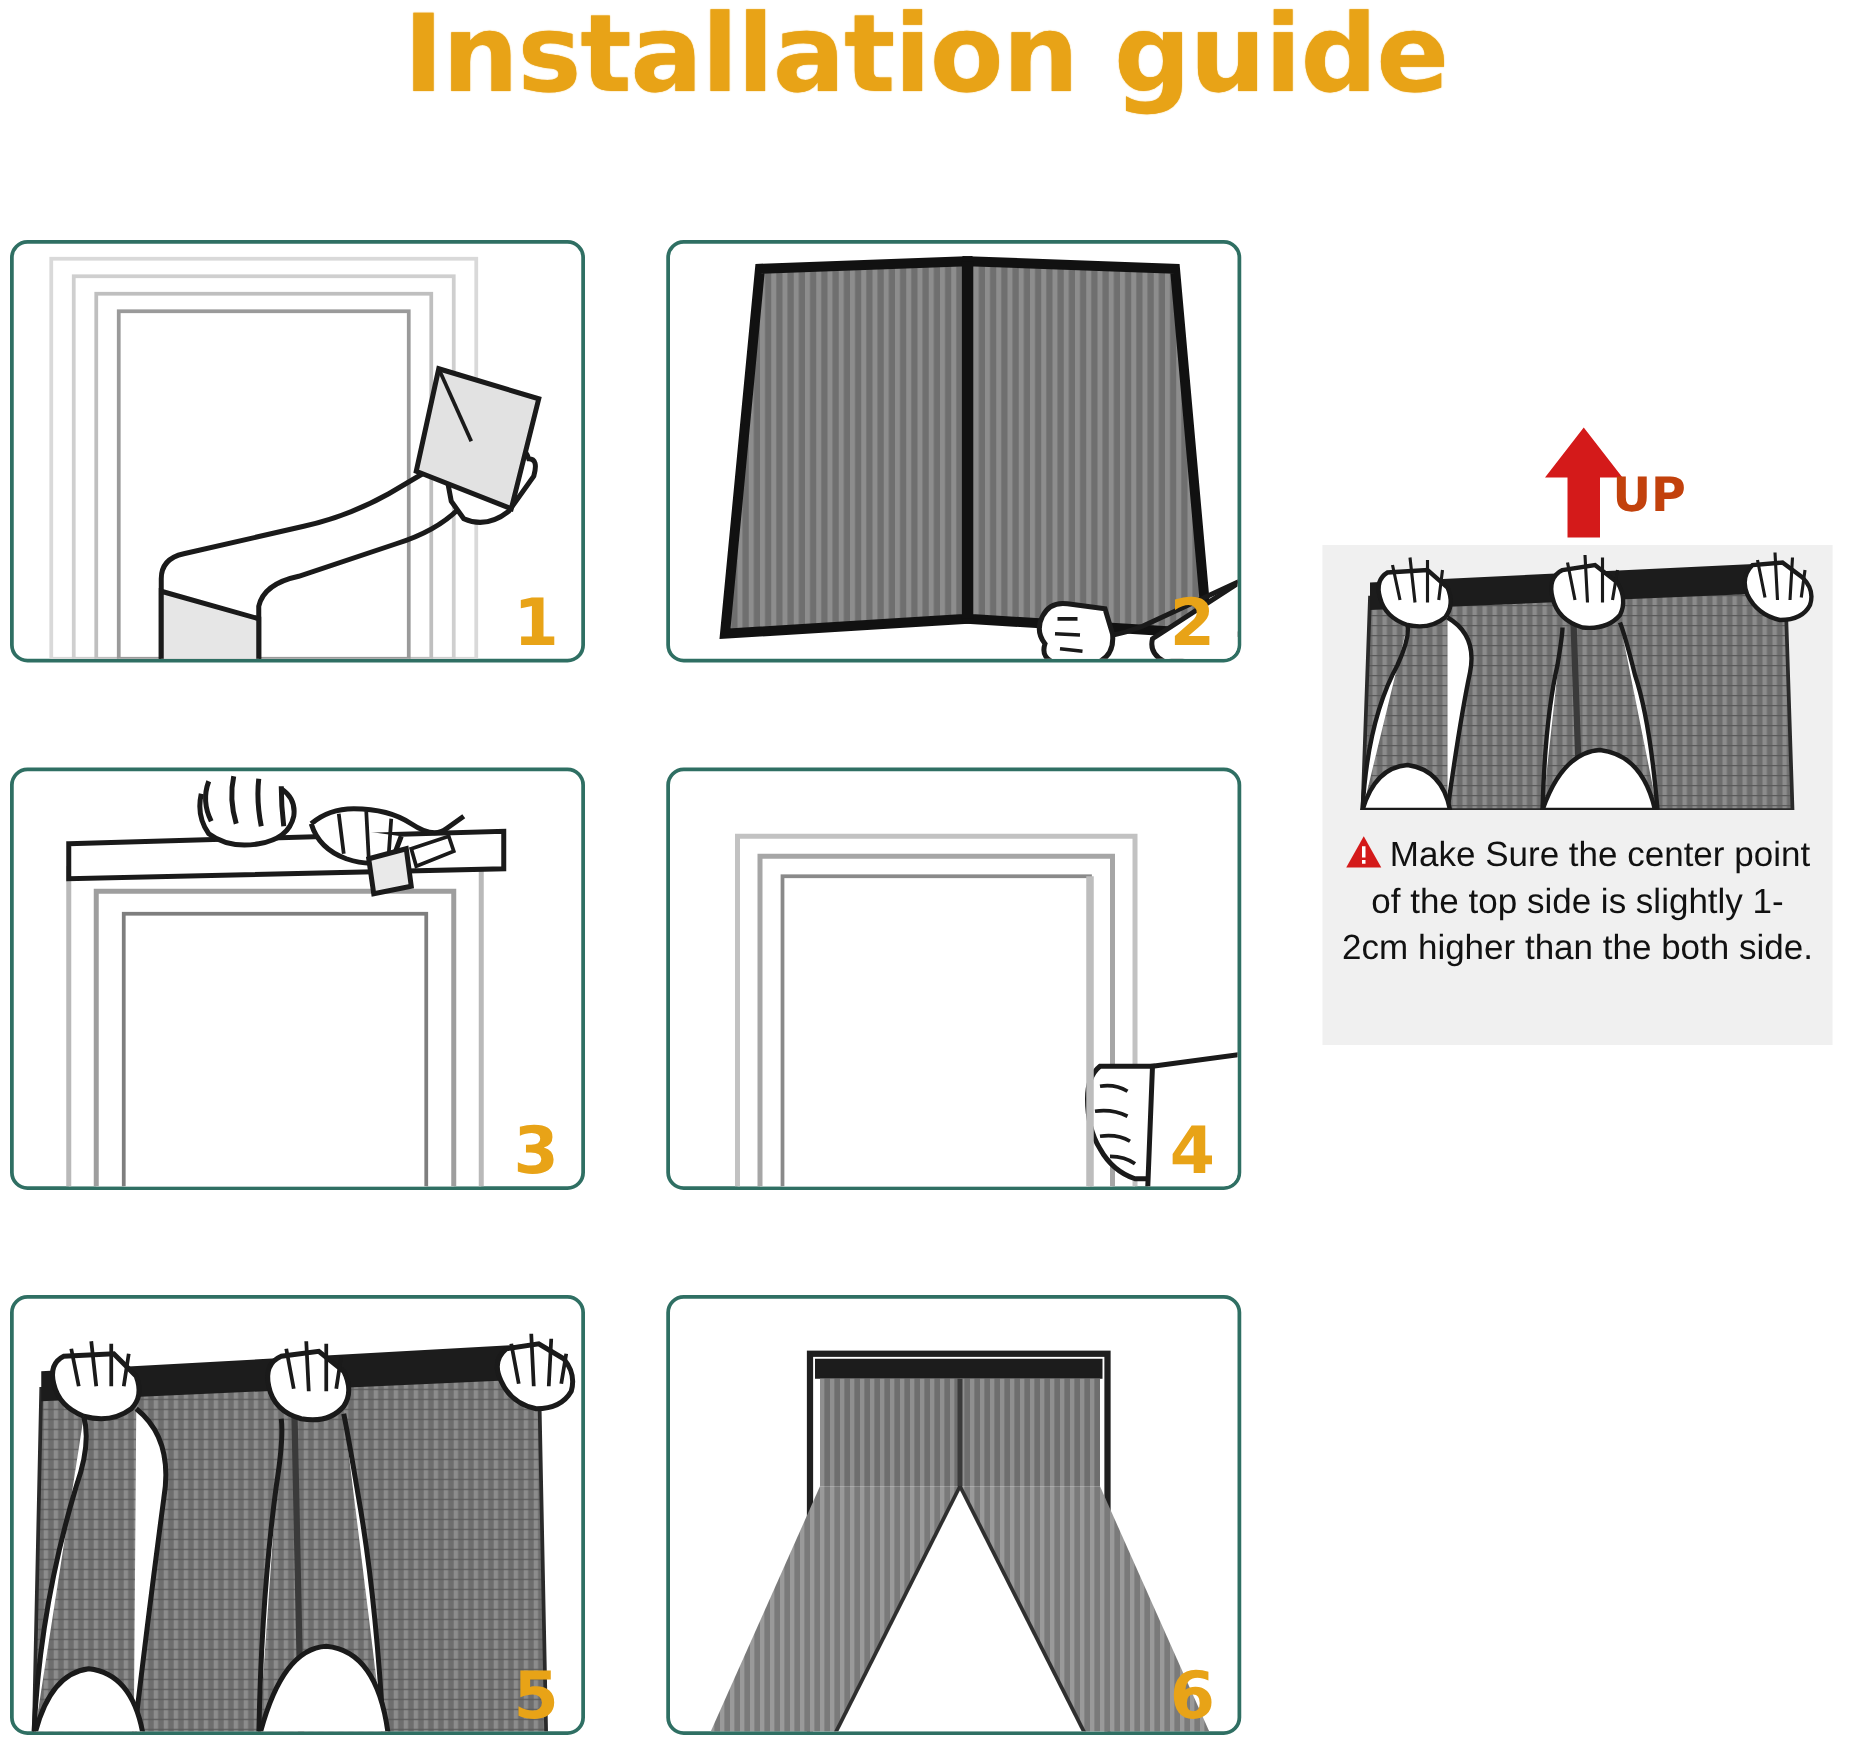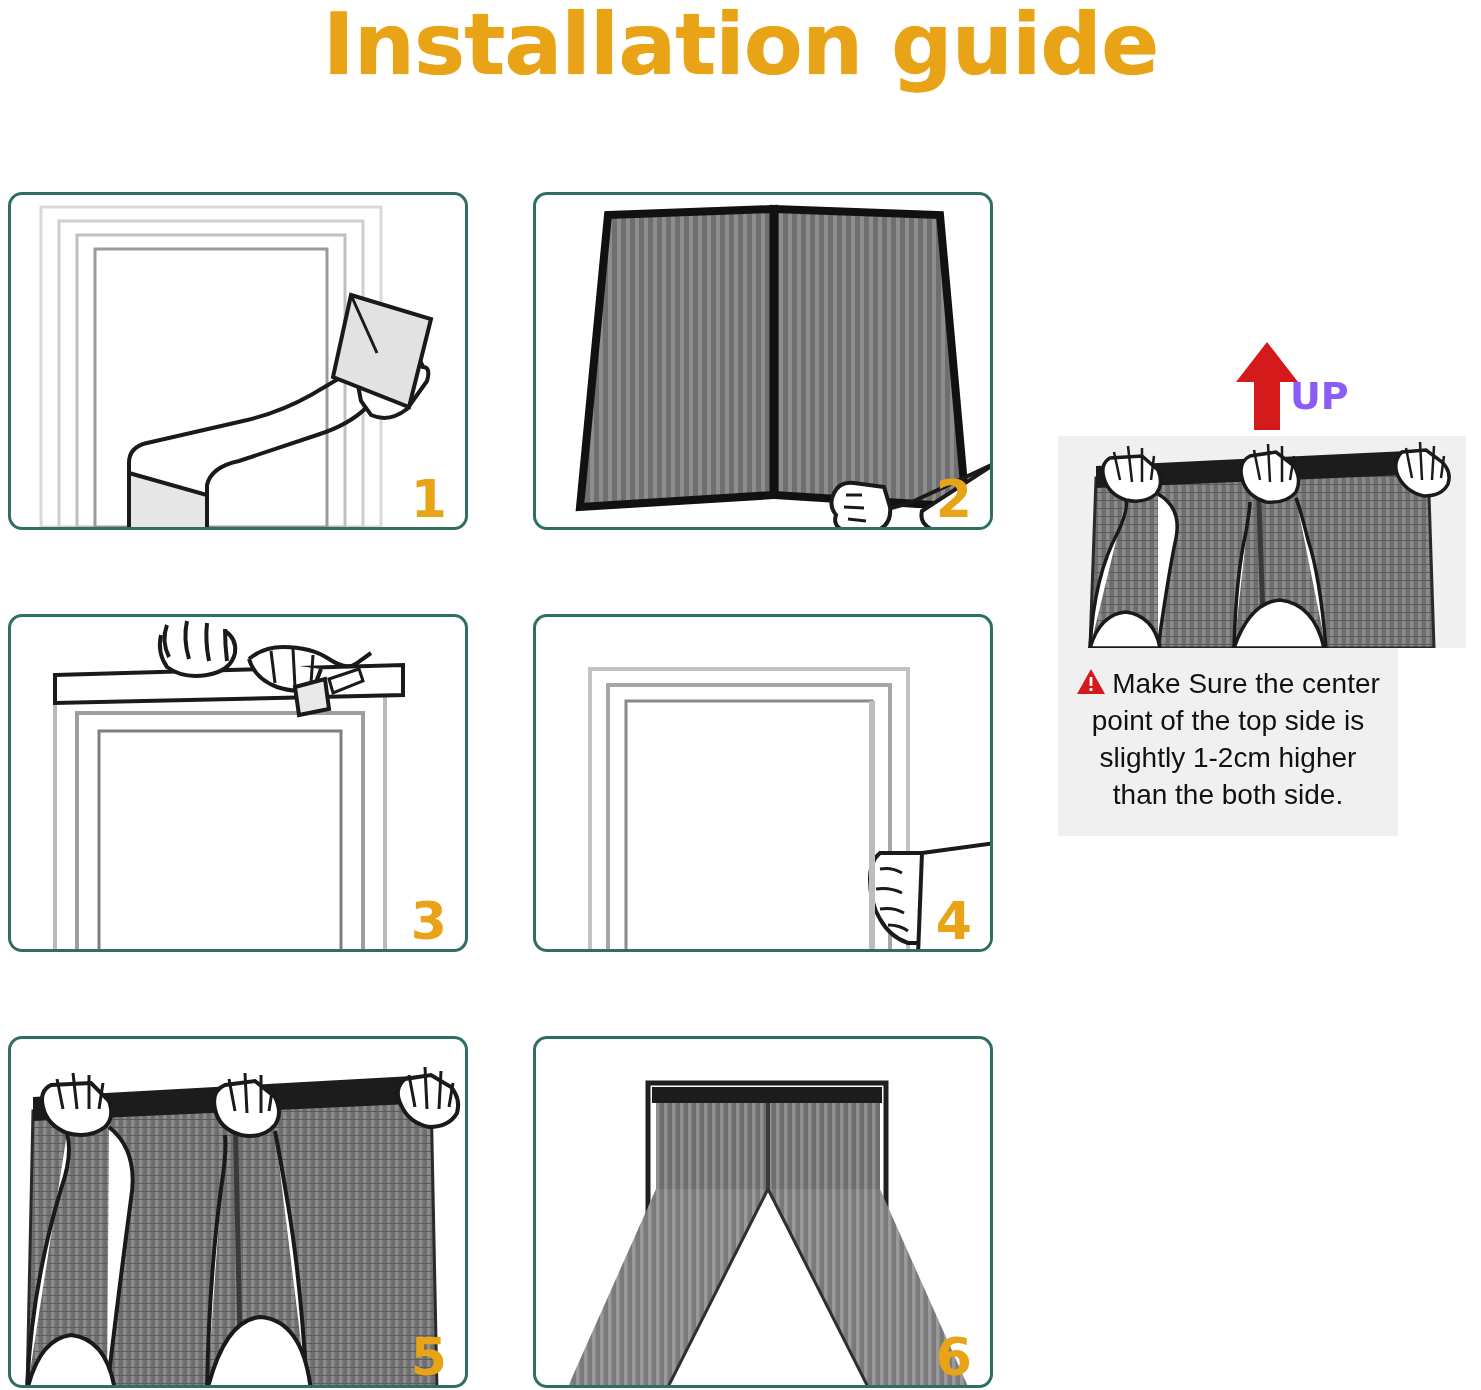--- a/index.html
+++ b/index.html
@@ -76,38 +76,38 @@
     left: 0;
     top: 0;
   }
   #up-label {
     position: absolute;
     left: 58px;
     top: 34px;
     font-family: "DejaVu Sans", sans-serif;
     font-weight: bold;
     font-size: 38px;
-    color: #8b5cf6;
+    color: #c2410c;
     letter-spacing: 0px;
   }
 
   #note-photo {
     position: absolute;
     left: 1058px;
     top: 436px;
     width: 408px;
     height: 212px;
     background: #f0f0f0;
     overflow: hidden;
   }
   #note-text-box {
     position: absolute;
     left: 1058px;
     top: 648px;
-    width: 340px;
+    width: 408px;
     height: 188px;
     background: #f0f0f0;
     box-sizing: border-box;
     padding: 18px 14px 10px 14px;
   }
   #note-text {
     font-family: "Liberation Sans", sans-serif;
     font-size: 28px;
     line-height: 1.32;
     color: #111;

